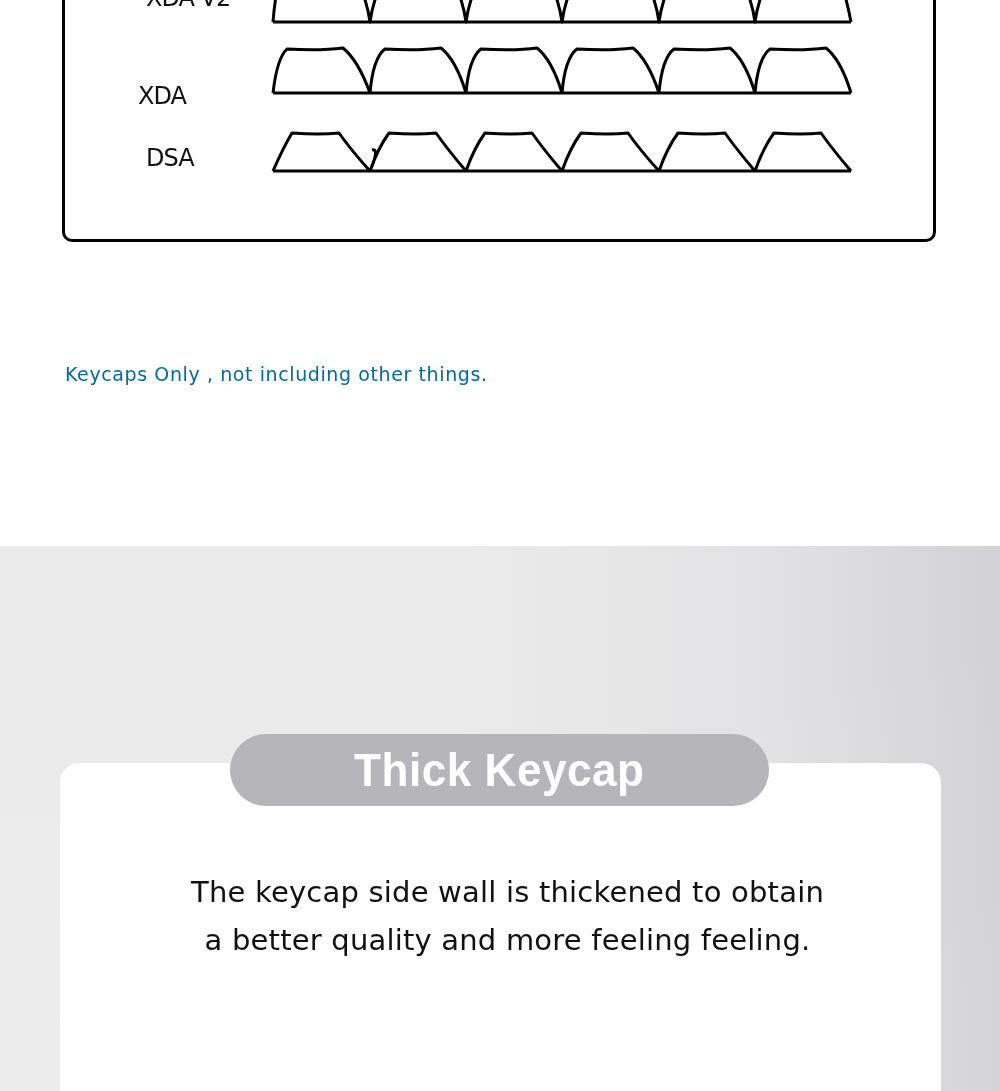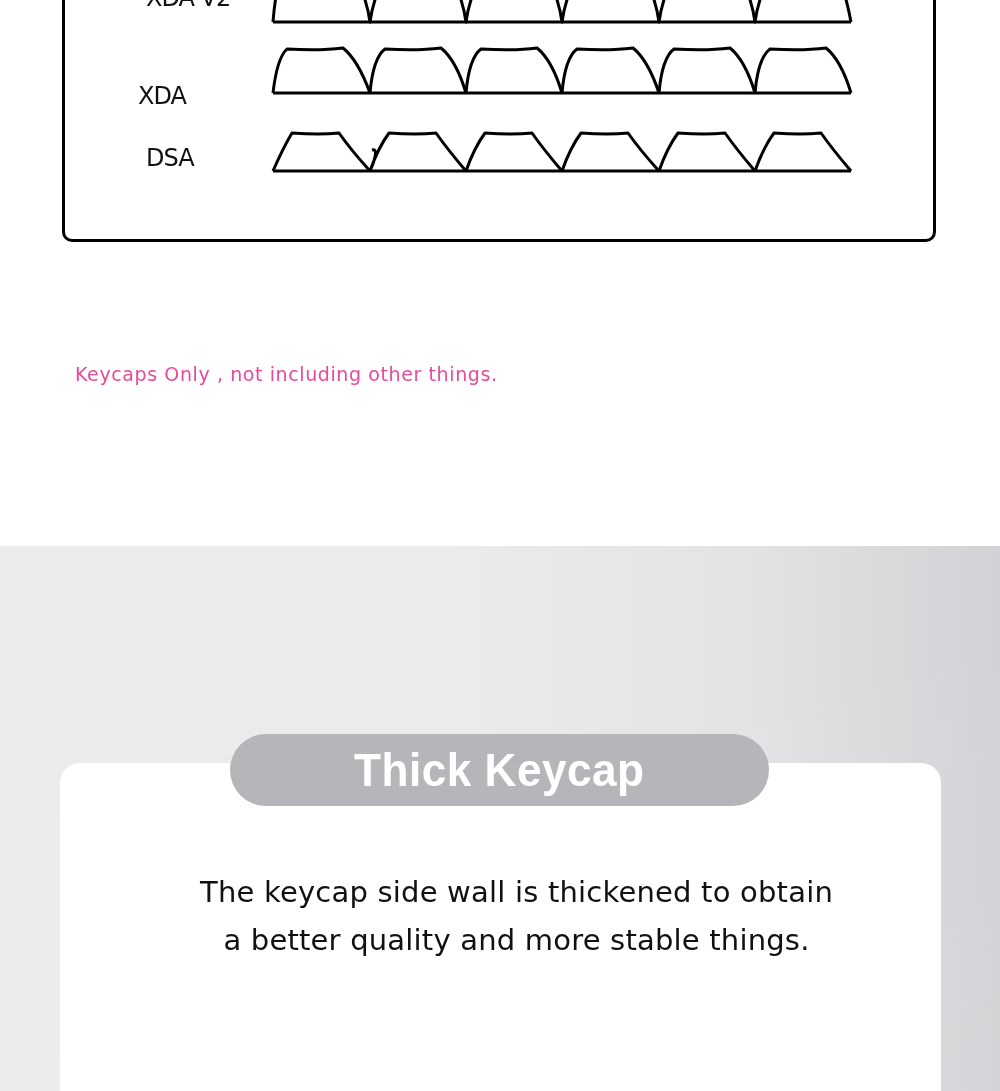--- a/index.html
+++ b/index.html
@@ -12,22 +12,22 @@
     position: absolute; left: 62px; top: -40px; width: 868px; height: 276px;
     border: 3.5px solid #000; border-radius: 10px; box-sizing: content-box;
     background: #fff;
   }
   .row-label {
     position: absolute; font-family: "DejaVu Sans", sans-serif;
     font-size: 24px; color: #111; letter-spacing: -1px;
   }
   svg.profiles { position: absolute; left: 0; top: 0; }
   .note {
-    position: absolute; left: 75px; top: 363px;
-    font-size: 19px; color: #ec4899; letter-spacing: 0.6px;
+    position: absolute; left: 65px; top: 363px;
+    font-size: 19px; color: #0369a1; letter-spacing: 0.6px;
     font-family: "DejaVu Sans", sans-serif;
   }
   .feature {
     position: absolute; left: 0; top: 546px; width: 1000px; height: 545px;
     background: linear-gradient(90deg, #ebebeb 0%, #ebebeb 45%, #e3e3e5 75%, #d2d2d6 100%);
     overflow: hidden;
   }
   .feature::after {
     content: ""; position: absolute; left: 0; top: 0; width: 100%; height: 100%;
     background: linear-gradient(180deg, rgba(255,255,255,0) 0%, rgba(255,255,255,0.05) 100%);
@@ -40,21 +40,21 @@
     position: absolute; left: 230px; top: 181px; width: 539px; height: 72px;
     background: #b5b5ba; border-radius: 36px; z-index: 2;
     display: flex; align-items: center; justify-content: center; margin-top: 7px;
   }
   .pill span {
     color: #ffffff; font-family: "Liberation Sans", sans-serif;
     font-weight: bold; font-size: 46px; letter-spacing: 0.5px;
     transform: scaleX(0.96);
   }
   .desc {
-    position: absolute; left: 16px; top: 105px; width: 881px; text-align: center;
+    position: absolute; left: 7px; top: 105px; width: 881px; text-align: center;
     font-family: "DejaVu Sans", sans-serif; font-size: 29px; line-height: 48px;
     color: #111; letter-spacing: 0.2px;
   }
 </style>
 </head>
 <body>
 
 <div class="profile-box"></div>
 
 <div class="row-label" style="left:146px; top:-16px;">XDA V2</div>
@@ -96,19 +96,19 @@
     </g>
   </g>
 </svg>
 
 <div class="note">Keycaps Only , not including other things.</div>
 
 <section class="feature">
   <div class="card">
     <div class="desc">
       <div>The keycap side wall is thickened to obtain</div>
-      <div>a better quality and more stable things.</div>
+      <div>a better quality and more feeling feeling.</div>
     </div>
   </div>
   <div class="pill">
     <span>Thick Keycap</span>
   </div>
 </section>
 
 </body></html>

